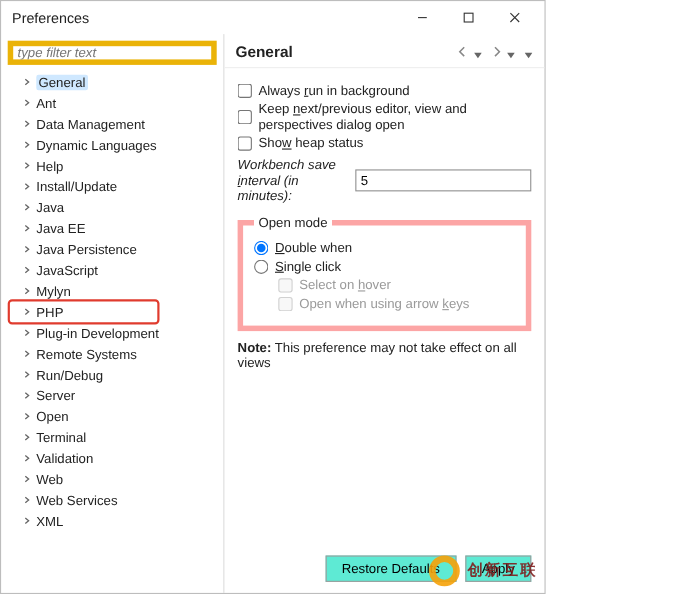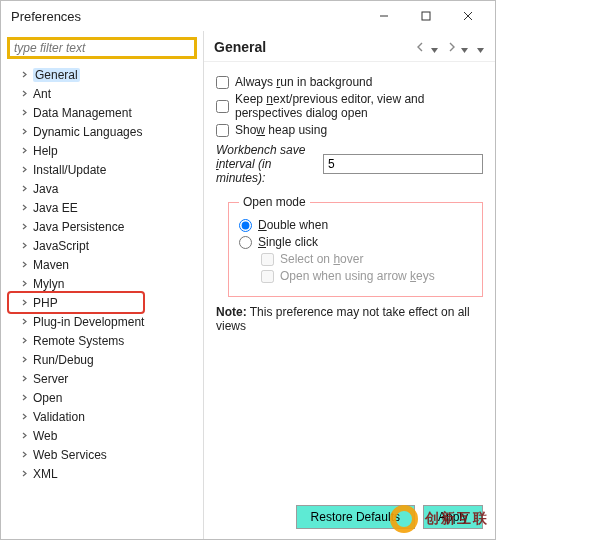--- a/index.html
+++ b/index.html
@@ -4,21 +4,21 @@
 <style>
   * { box-sizing: border-box; font-family: "Segoe UI", Tahoma, sans-serif; }
   body { margin:0; background:#fff; font-size:12px; color:#222; }
   .window { width:496px; height:540px; border:1px solid #bdbdbd; position:relative; background:#fff; }
   .titlebar { height:30px; display:flex; align-items:center; padding:0 6px; }
   .titlebar .title { font-size:13px; flex:1; padding-left:4px; }
   .titlebar .wbtn { width:42px; height:28px; display:flex; align-items:center; justify-content:center; }
   .titlebar .wbtn svg { width:10px; height:10px; stroke:#333; stroke-width:1; fill:none; }
   .body { display:flex; height:calc(100% - 30px); }
   .sidebar { width:203px; border-right:1px solid #ddd; padding:6px 4px; overflow:hidden; }
-  .filter { width:190px; height:22px; border:3px solid #eab308; background:#fff; margin:0 0 6px 2px; padding:2px 4px; font-size:12px; color:#a21caf; font-style:italic; }
+  .filter { width:190px; height:22px; border:5px solid #eab308; background:#fff; margin:0 0 6px 2px; padding:2px 4px; font-size:12px; color:#a21caf; font-style:italic; }
   .tree { list-style:none; margin:0; padding:0; }
   .tree li { display:flex; align-items:center; height:19px; padding-left:14px; cursor:default; position:relative; }
   .arrow { width:10px; height:10px; margin-right:4px; display:inline-flex; align-items:center; justify-content:center; }
   .arrow svg { width:7px; height:7px; stroke:#666; stroke-width:1.2; fill:none; }
   .tree li .label { white-space:nowrap; }
   .tree li.selected .label { background:#cfe8ff; border-radius:2px; padding:0 2px; }
   .tree li.php-box { position:relative; }
   .php-frame { position:absolute; left:2px; right:54px; top:-2px; bottom:-2px; border:2px solid #e03b2e; border-radius:4px; pointer-events:none; }
   .main { flex:1; display:flex; flex-direction:column; padding:0; }
   .main-head { display:flex; align-items:center; padding:8px 10px 6px 10px; border-bottom:1px solid #eee; }
@@ -27,21 +27,21 @@
   .navarrow svg { width:12px; height:12px; stroke:#888; stroke-width:1.4; fill:none; }
   .tinytri { width:8px; height:8px; margin-left:2px; }
   .tinytri svg { width:7px; height:7px; fill:#666; }
   .content { padding:10px 12px; flex:1; overflow:hidden; }
   .chk { display:flex; align-items:center; margin:3px 0; }
   .chk input { margin:0 6px 0 0; }
   .chk span u { text-decoration:underline; }
   .row { display:flex; align-items:center; margin:6px 0 10px 0; }
   .row label { margin-right:6px;font-style:italic; }
   .row input[type=text] { width:160px; height:20px; border:1px solid #8f8f8f; padding:1px 4px; font-size:12px; }
-  fieldset { border:1px solid #fca5a5; padding:6px 10px 10px 10px; margin:0 0 8px 12px; }
+  fieldset { border:5px solid #fca5a5; padding:6px 10px 10px 10px; margin:0 0 8px 0; }
   fieldset legend { padding:0 4px; font-size:12px; }
   .radio { display:flex; align-items:center; margin:3px 0; }
   .radio input { margin:0 6px 0 0; }
   .sub { margin-left:22px; color:#9a9a9a; }
   .sub input { accent-color:#bbb; }
   .note { margin-top:6px; }
   .note b { font-weight:bold; }
   .footer { position:absolute; bottom:10px; right:12px; display:flex; gap:8px; }
   .btn { height:24px; border:1px solid #9c9c9c; background:#5eead4; padding:2px 14px; font-size:12px; cursor:default; }
   .watermark { position:absolute; right:6px; bottom:6px; opacity:.9; pointer-events:none; }
@@ -153,28 +153,20 @@
               </svg>
             </span>
             <span class="label">JavaScript</span>
           </li>
           <li>
             <span class="arrow">
               <svg viewBox="0 0 7 7">
                 <path d="M2 1 L5 3.5 L2 6"></path>
               </svg>
             </span>
-            <span class="label">Maven</span>
-          </li>
-          <li>
-            <span class="arrow">
-              <svg viewBox="0 0 7 7">
-                <path d="M2 1 L5 3.5 L2 6"></path>
-              </svg>
-            </span>
             <span class="label">Mylyn</span>
           </li>
           <li class="php-box">
             <span class="arrow">
               <svg viewBox="0 0 7 7">
                 <path d="M2 1 L5 3.5 L2 6"></path>
               </svg>
             </span>
             <span class="label">PHP</span>
             <div class="php-frame"></div>
@@ -211,20 +203,28 @@
             </span>
             <span class="label">Server</span>
           </li>
           <li>
             <span class="arrow">
               <svg viewBox="0 0 7 7">
                 <path d="M2 1 L5 3.5 L2 6"></path>
               </svg>
             </span>
             <span class="label">Open</span>
+          </li>
+          <li>
+            <span class="arrow">
+              <svg viewBox="0 0 7 7">
+                <path d="M2 1 L5 3.5 L2 6"></path>
+              </svg>
+            </span>
+            <span class="label">Terminal</span>
           </li>
           <li>
             <span class="arrow">
               <svg viewBox="0 0 7 7">
                 <path d="M2 1 L5 3.5 L2 6"></path>
               </svg>
             </span>
             <span class="label">Validation</span>
           </li>
           <li>
@@ -281,21 +281,21 @@
         <label class="chk">
           <input type="checkbox" style="">
           <span><span>Always </span><u>r</u><span>un in background</span></span>
         </label>
         <label class="chk">
           <input type="checkbox" style="">
           <span><span>Keep </span><u>n</u><span>ext/previous editor, view and perspectives dialog open</span></span>
         </label>
         <label class="chk">
           <input type="checkbox" style="">
-          <span><span>Sho</span><u>w</u><span> heap using</span></span>
+          <span><span>Sho</span><u>w</u><span> heap status</span></span>
         </label>
 
         <div class="row">
           <label><span>Workbench save </span><u>i</u><span>nterval (in minutes):</span></label>
           <input type="text" value="5" style="">
         </div>
 
         <fieldset>
           <legend>Open mode</legend>
           <label class="radio">

